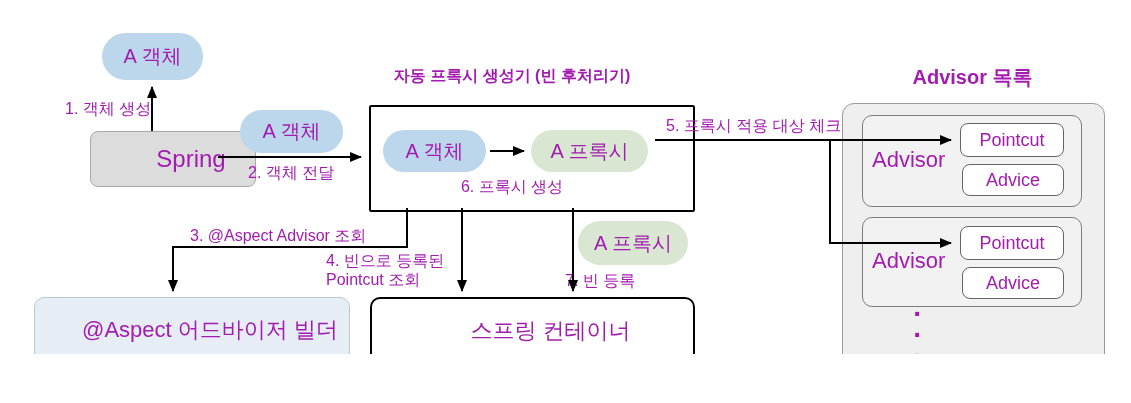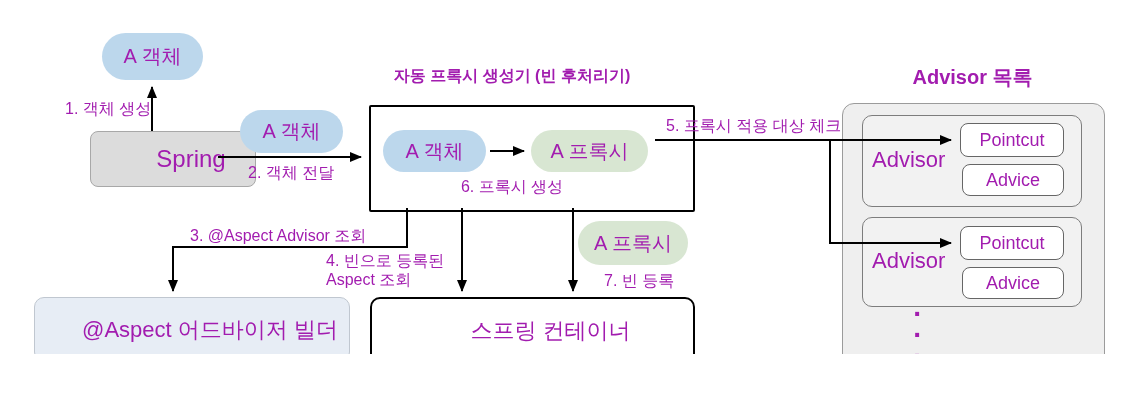--- a/index.html
+++ b/index.html
@@ -123,21 +123,21 @@
     font-size: 28px; font-weight: 700; line-height: 21px;
     z-index: 3;
   }
   .lbl { font-size: 16px; white-space: nowrap; z-index: 4; }
   #label-step1 { left: 65px;  top: 99px; text-align: right; }
   #label-step2 { left: 248px; top: 163px; }
   #label-step3 { left: 190px; top: 226px; width: 220px; }
   #label-step4 { left: 326px; top: 251px; width: 122px; text-align: left; line-height: 19px; }
   #label-step5 { left: 666px; top: 116px; }
   #label-step6 { left: 369px; top: 177px; width: 286px; text-align: center; }
-  #label-step7 { left: 604px; top: 271px; text-align: center; }
+  #label-step7 { left: 565px; top: 271px; text-align: center; }
 </style>
 </head>
 <body>
 
 <div class="canvas">
 
   <svg class="wires" viewBox="0 0 1131 403">
     <defs>
       <marker id="ah" markerUnits="userSpaceOnUse" markerWidth="13" markerHeight="11" refX="11" refY="5" orient="auto">
         <path d="M0,0 L12,5 L0,10 Z" fill="#000"></path>
@@ -162,21 +162,21 @@
   <div class="lbl" id="auto-proxy-title">자동 프록시 생성기 (빈 후처리기)</div>
   <div class="box" id="auto-proxy-box"></div>
   <div class="pill blue" id="pill-a-inner">A 객체</div>
   <div class="pill green" id="pill-proxy-inner">A 프록시</div>
   <div class="lbl" id="label-step6">6. 프록시 생성</div>
   <div class="lbl" id="label-step5">5. 프록시 적용 대상 체크</div>
 
   <div class="lbl" id="label-step3">3. @Aspect Advisor 조회</div>
   <div class="lbl" id="label-step4">
     <div>4. 빈으로 등록된</div>
-    <div>Aspect 조회</div>
+    <div>Pointcut 조회</div>
   </div>
   <div class="pill green" id="pill-proxy-result">A 프록시</div>
   <div class="lbl" id="label-step7">7. 빈 등록</div>
   <div class="box" id="container-box">스프링 컨테이너</div>
   <div class="box" id="aspect-box">@Aspect 어드바이저 빌더</div>
 
   <div class="lbl" id="advisor-title">Advisor 목록</div>
   <div id="advisor-panel"></div>
 
   <div class="advisor-card" id="advisor-card-1"></div>

